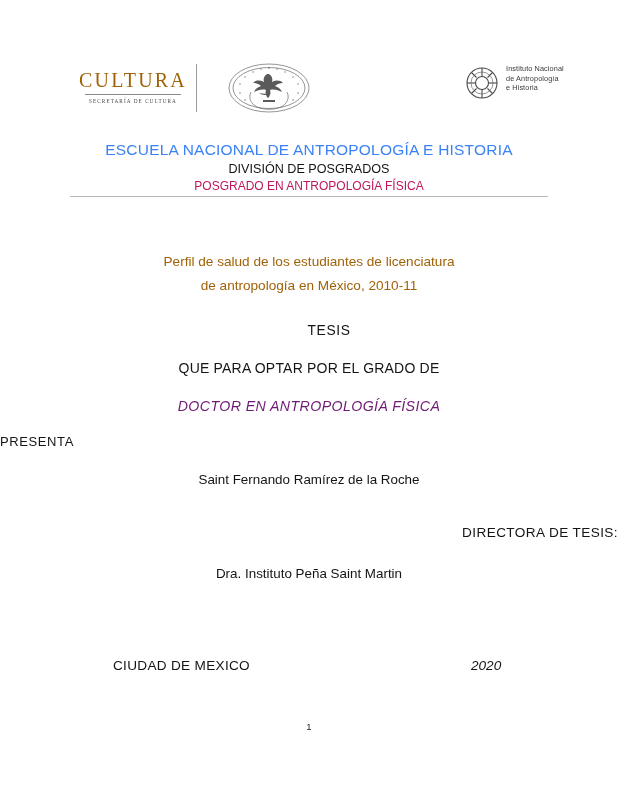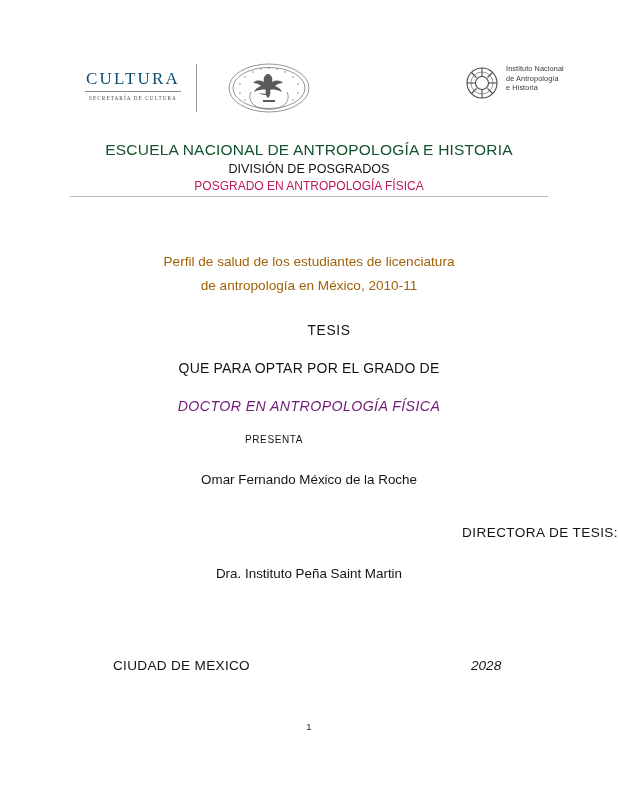--- a/index.html
+++ b/index.html
@@ -41,23 +41,23 @@
   }
   .cultura-text {
     position: absolute;
     left: 0;
     top: 8px;
     width: 110px;
     text-align: center;
   }
   .cultura-title {
     font-family: "Liberation Serif", serif;
-    font-size: 17px;
+    font-size: 20px;
     letter-spacing: 2.2px;
-    color: #0c4a6e;
+    color: #a16207;
     line-height: 1;
   }
   .cultura-rule {
     width: 96px;
     height: 1px;
     background: #8a8a8a;
     margin: 4px auto 3px auto;
   }
   .cultura-sub {
     font-family: "Liberation Serif", serif;
@@ -111,21 +111,21 @@
   .inst-block {
     position: absolute;
     top: 140px;
     left: 0;
     width: 618px;
     text-align: center;
   }
   .inst-line1 {
     font-size: 15.5px;
     letter-spacing: 0.2px;
-    color: #14532d;
+    color: #3b82f6;
     line-height: 1.25;
   }
   .inst-line2 {
     font-size: 12.6px;
     color: #141414;
     line-height: 1.35;
     margin-top: 2px;
   }
   .inst-line3 {
     font-size: 12px;
@@ -184,22 +184,22 @@
     font-size: 14.2px;
     font-style: italic;
     letter-spacing: 0.4px;
     color: #701a75;
   }
   .presenta-word {
     position: absolute;
     top: 434px;
     left: 0;
     width: 548px;
-    text-align: center;
-    font-size: 10px;
+    text-align: left;
+    font-size: 13px;
     letter-spacing: 0.6px;
     color: #151515;
   }
   .author-name {
     position: absolute;
     top: 472px;
     left: 0;
     width: 618px;
     text-align: center;
     font-size: 13.4px;
@@ -343,22 +343,22 @@
 
   <div class="doc-title">
     <div>Perfil de salud de los estudiantes de licenciatura</div>
     <div>de antropología en México, 2010-11</div>
   </div>
 
   <div class="tesis-word">TESIS</div>
   <div class="grade-line">QUE PARA OPTAR POR EL GRADO DE</div>
   <div class="degree-line">DOCTOR   EN  ANTROPOLOGÍA FÍSICA</div>
   <div class="presenta-word">PRESENTA</div>
-  <div class="author-name">Omar Fernando México de la Roche</div>
+  <div class="author-name">Saint Fernando Ramírez de la Roche</div>
 
   <div class="advisor-label">DIRECTORA DE TESIS:</div>
   <div class="advisor-name">Dra. Instituto Peña Saint Martin</div>
 
   <div class="city">CIUDAD DE MEXICO</div>
-  <div class="year">2028</div>
+  <div class="year">2020</div>
   <div class="page-number">1</div>
 
 </div>
 
 </body></html>

